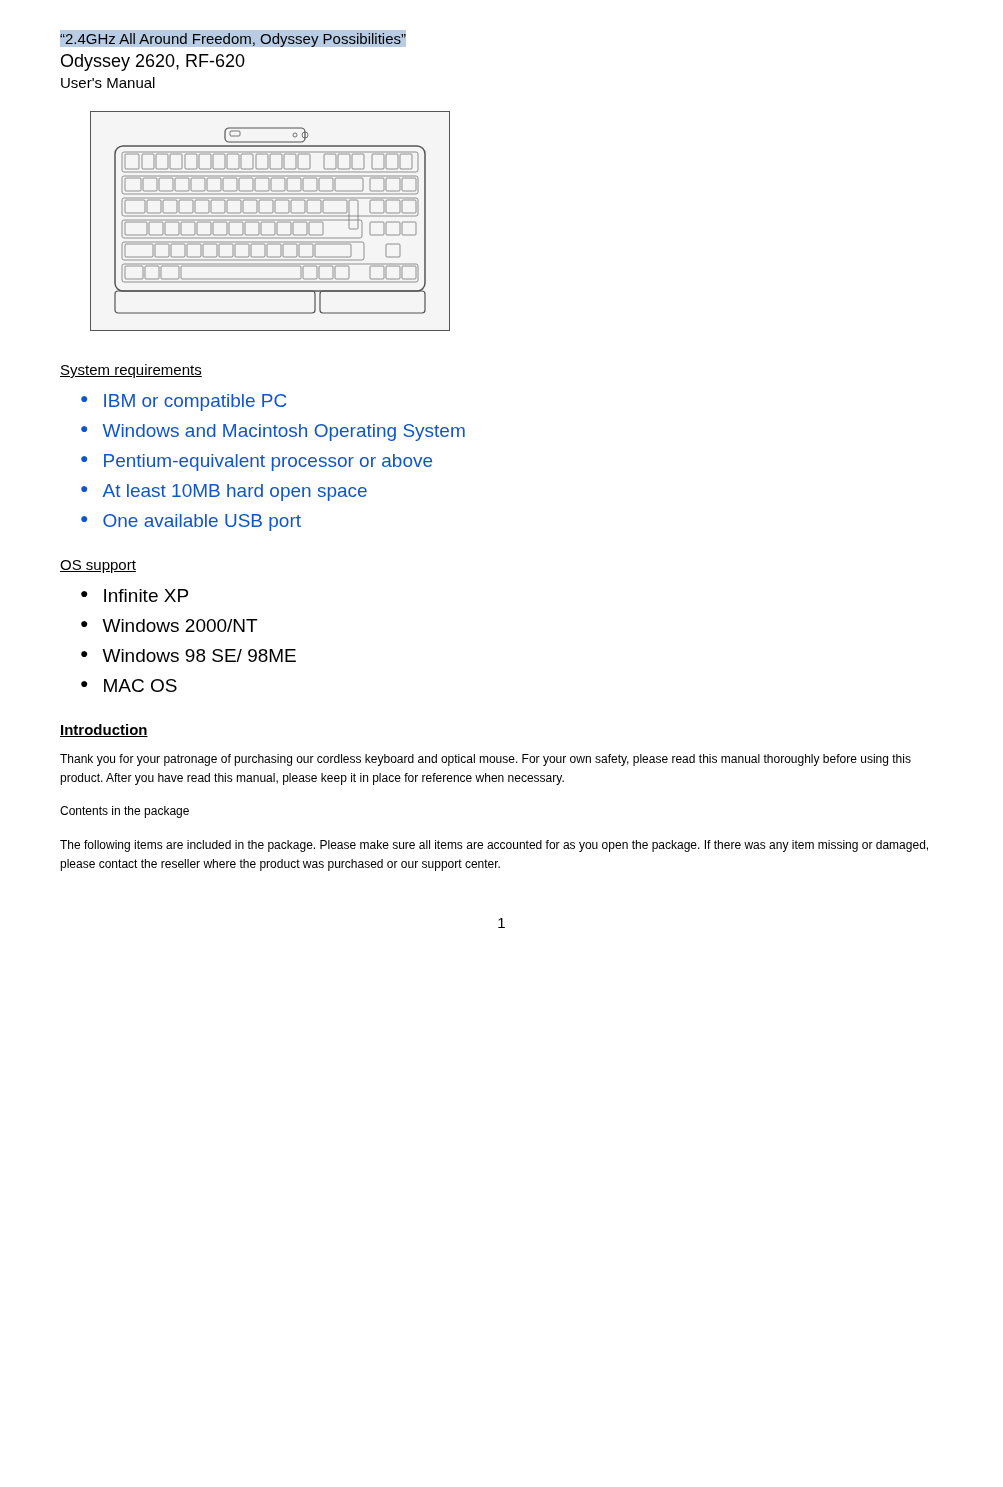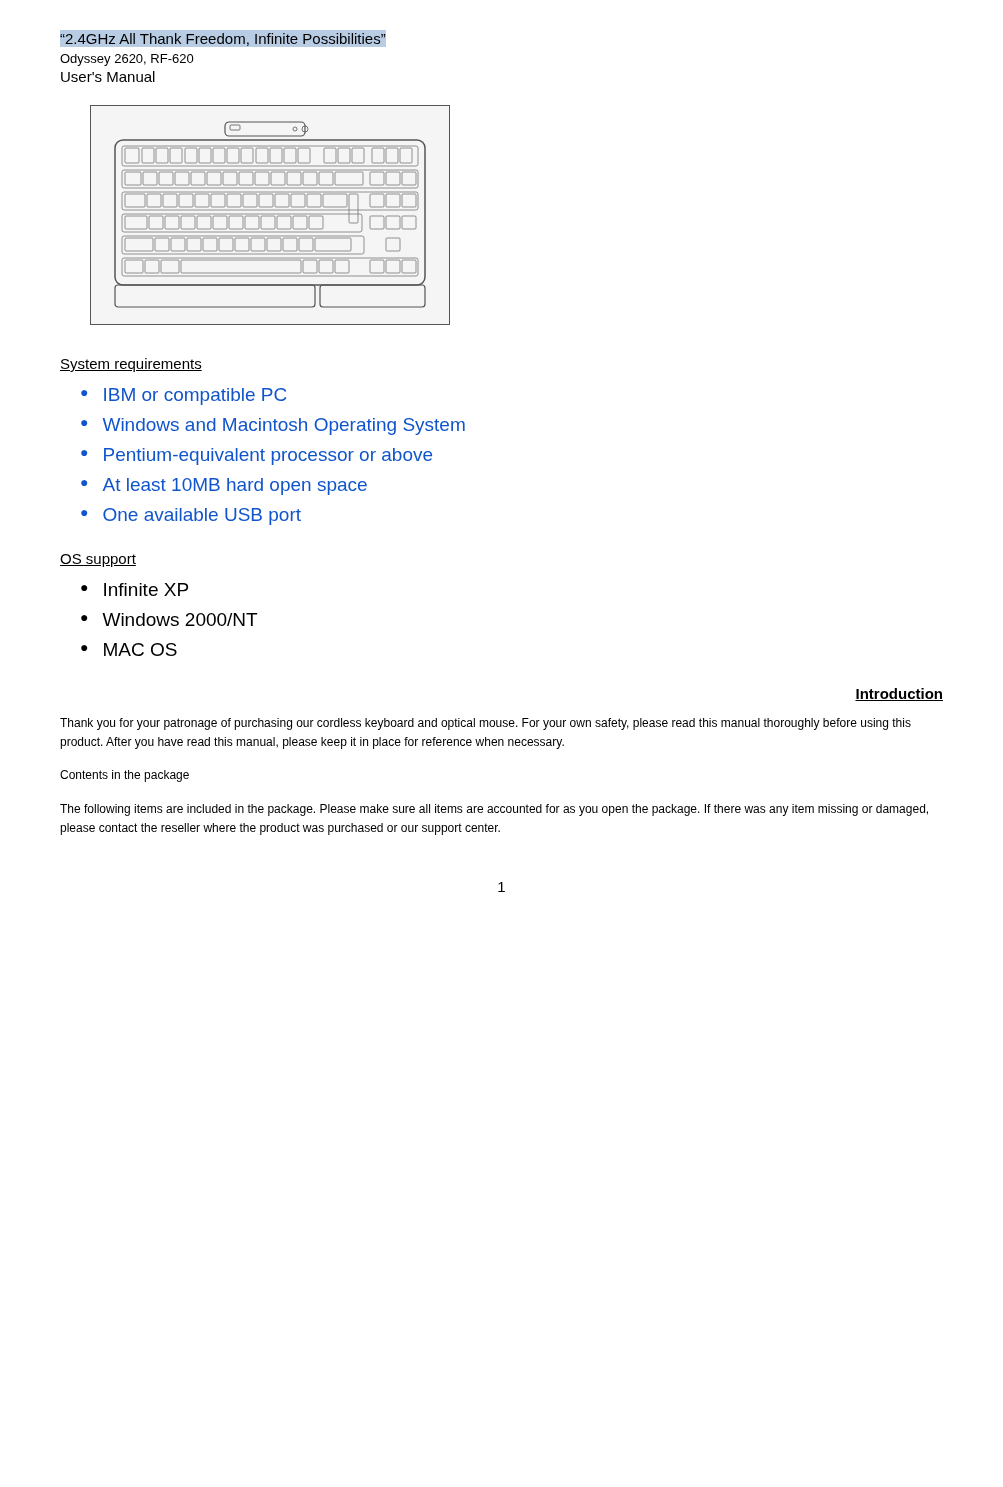--- a/index.html
+++ b/index.html
@@ -19,21 +19,21 @@
     }
 
     .title-highlighted {
       background-color: #b8cce4;
       display: inline-block;
       font-size: 15px;
       margin-bottom: 4px;
     }
 
     .product-title {
-      font-size: 13px;
+      font-size: 18px;
       margin-bottom: 2px;
     }
 
     .users-manual {
       font-size: 15px;
       margin-bottom: 20px;
     }
 
     .keyboard-image-container {
       width: 360px;
@@ -100,21 +100,20 @@
 
     .section-block {
       margin-bottom: 24px;
     }
 
     .intro-heading {
       font-size: 15px;
       font-weight: bold;
       text-decoration: underline;
       margin-bottom: 12px;
-      text-align: right;
     }
 
     .intro-paragraph {
       font-size: 12px;
       line-height: 1.6;
       margin-bottom: 14px;
     }
 
     .page-number {
       text-align: center;
@@ -122,21 +121,21 @@
       font-size: 15px;
     }
   </style>
 </head>
 <body>
 
 
 
 
 <div class="title-highlighted">
-  <span>“2.4GHz All Thank Freedom, Infinite Possibilities”</span>
+  <span>“2.4GHz All Around Freedom, Odyssey Possibilities”</span>
 </div>
 <div class="product-title">
   <span>Odyssey 2620, RF-620</span>
 </div>
 <div class="users-manual">
   <span>User's Manual</span>
 </div>
 
 
 <div class="keyboard-image-container">
@@ -299,20 +298,23 @@
     <span>OS support</span>
   </div>
   <ul class="bullet-list bullet-black">
     <li>
         <span>Infinite XP</span>
       </li>
     <li>
         <span>Windows 2000/NT</span>
       </li>
     <li>
+        <span>Windows 98 SE/ 98ME</span>
+      </li>
+    <li>
         <span>MAC OS</span>
       </li>
   </ul>
 </div>
 
 
 <div class="section-block">
   <div class="intro-heading">
     <span>Introduction</span>
   </div>

